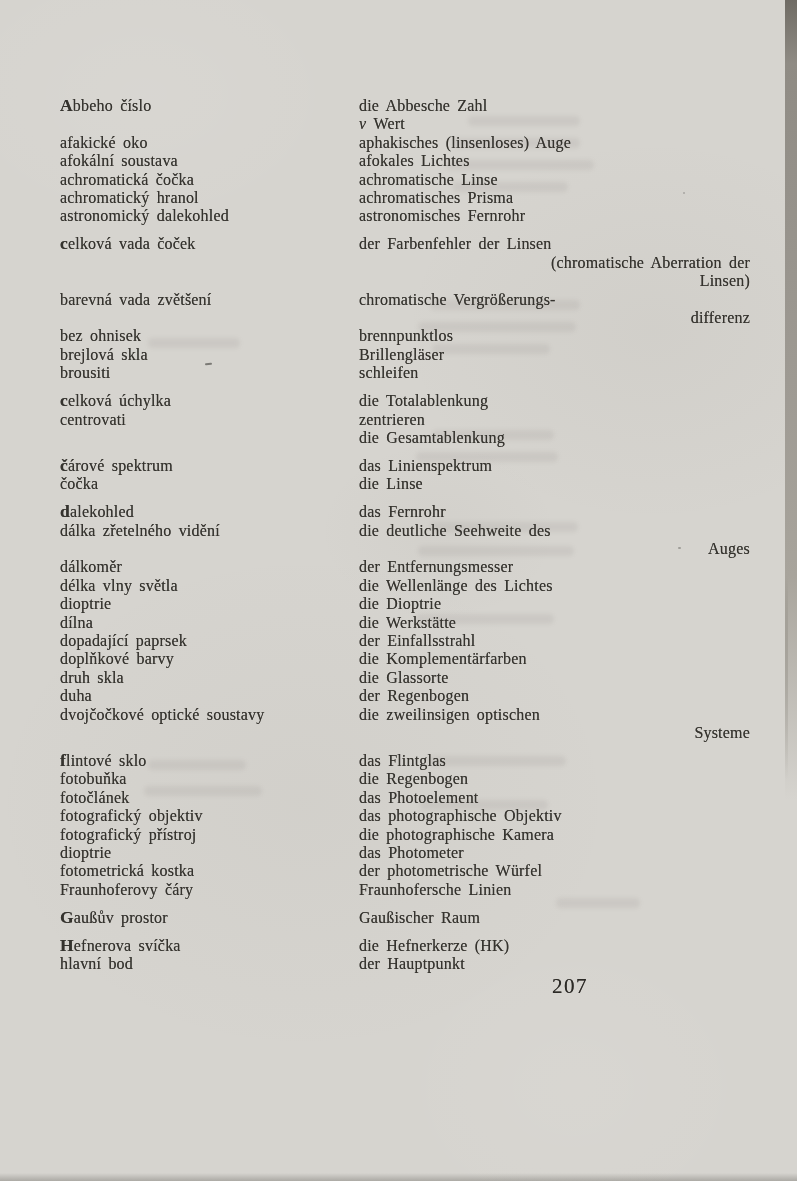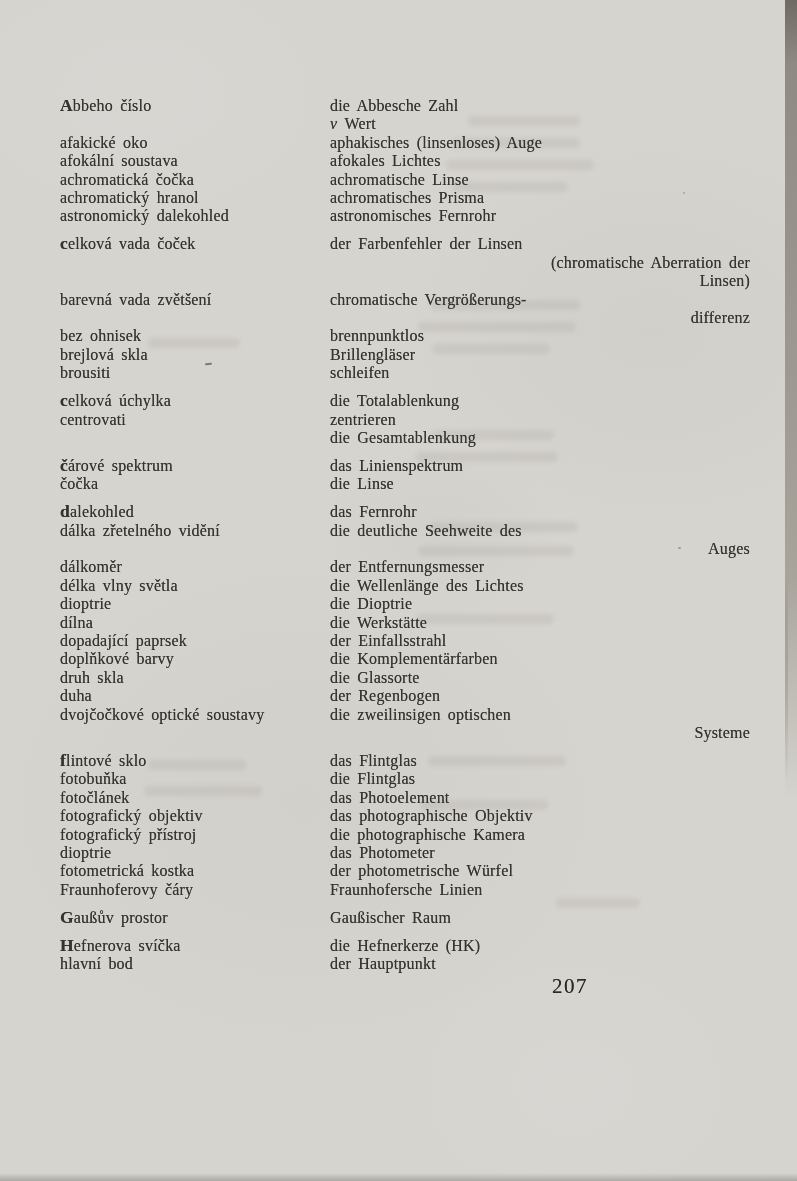--- a/index.html
+++ b/index.html
@@ -22,20 +22,21 @@
       radial-gradient(ellipse 320px 260px at 72% 92%, rgba(255,255,255,0.05), transparent 60%),
       radial-gradient(ellipse 200px 150px at 55% 45%, rgba(120,116,106,0.04), transparent 60%);
   }
   .content{position:absolute;left:60px;top:96px;width:690px;}
   .group{margin-bottom:8.5px;}
   .row{
     display:flex;align-items:baseline;
     line-height:18.4px;font-size:16px;
     word-spacing:3px;letter-spacing:0.2px;
     text-shadow:0 0 0.5px rgba(46,44,40,0.65);
+    gap:29px;
   }
   .cs{flex:0 0 270px;width:270px;}
   .de{flex:1;}
   .row.ind .de{padding-left:26px;text-align:right;}
   .row.lead .cs::first-letter{font-weight:bold;font-size:17.5px;}
   .row.nu .de::first-letter{font-style:italic;}
   .pagenum{
     position:absolute;left:552px;top:974px;
     font-size:21px;letter-spacing:1.5px;color:#2c2a26;
     text-shadow:0 0 0.5px rgba(44,42,38,0.7);
@@ -239,21 +240,21 @@
       </div>
     </div>
 
     <div class="group">
       <div class="row lead">
         <div class="cs">flintové sklo</div>
         <div class="de">das Flintglas</div>
       </div>
       <div class="row">
         <div class="cs">fotobuňka</div>
-        <div class="de">die Flintglas</div>
+        <div class="de">die Regenbogen</div>
       </div>
       <div class="row">
         <div class="cs">fotočlánek</div>
         <div class="de">das Photoelement</div>
       </div>
       <div class="row">
         <div class="cs">fotografický objektiv</div>
         <div class="de">das photographische Objektiv</div>
       </div>
       <div class="row">

